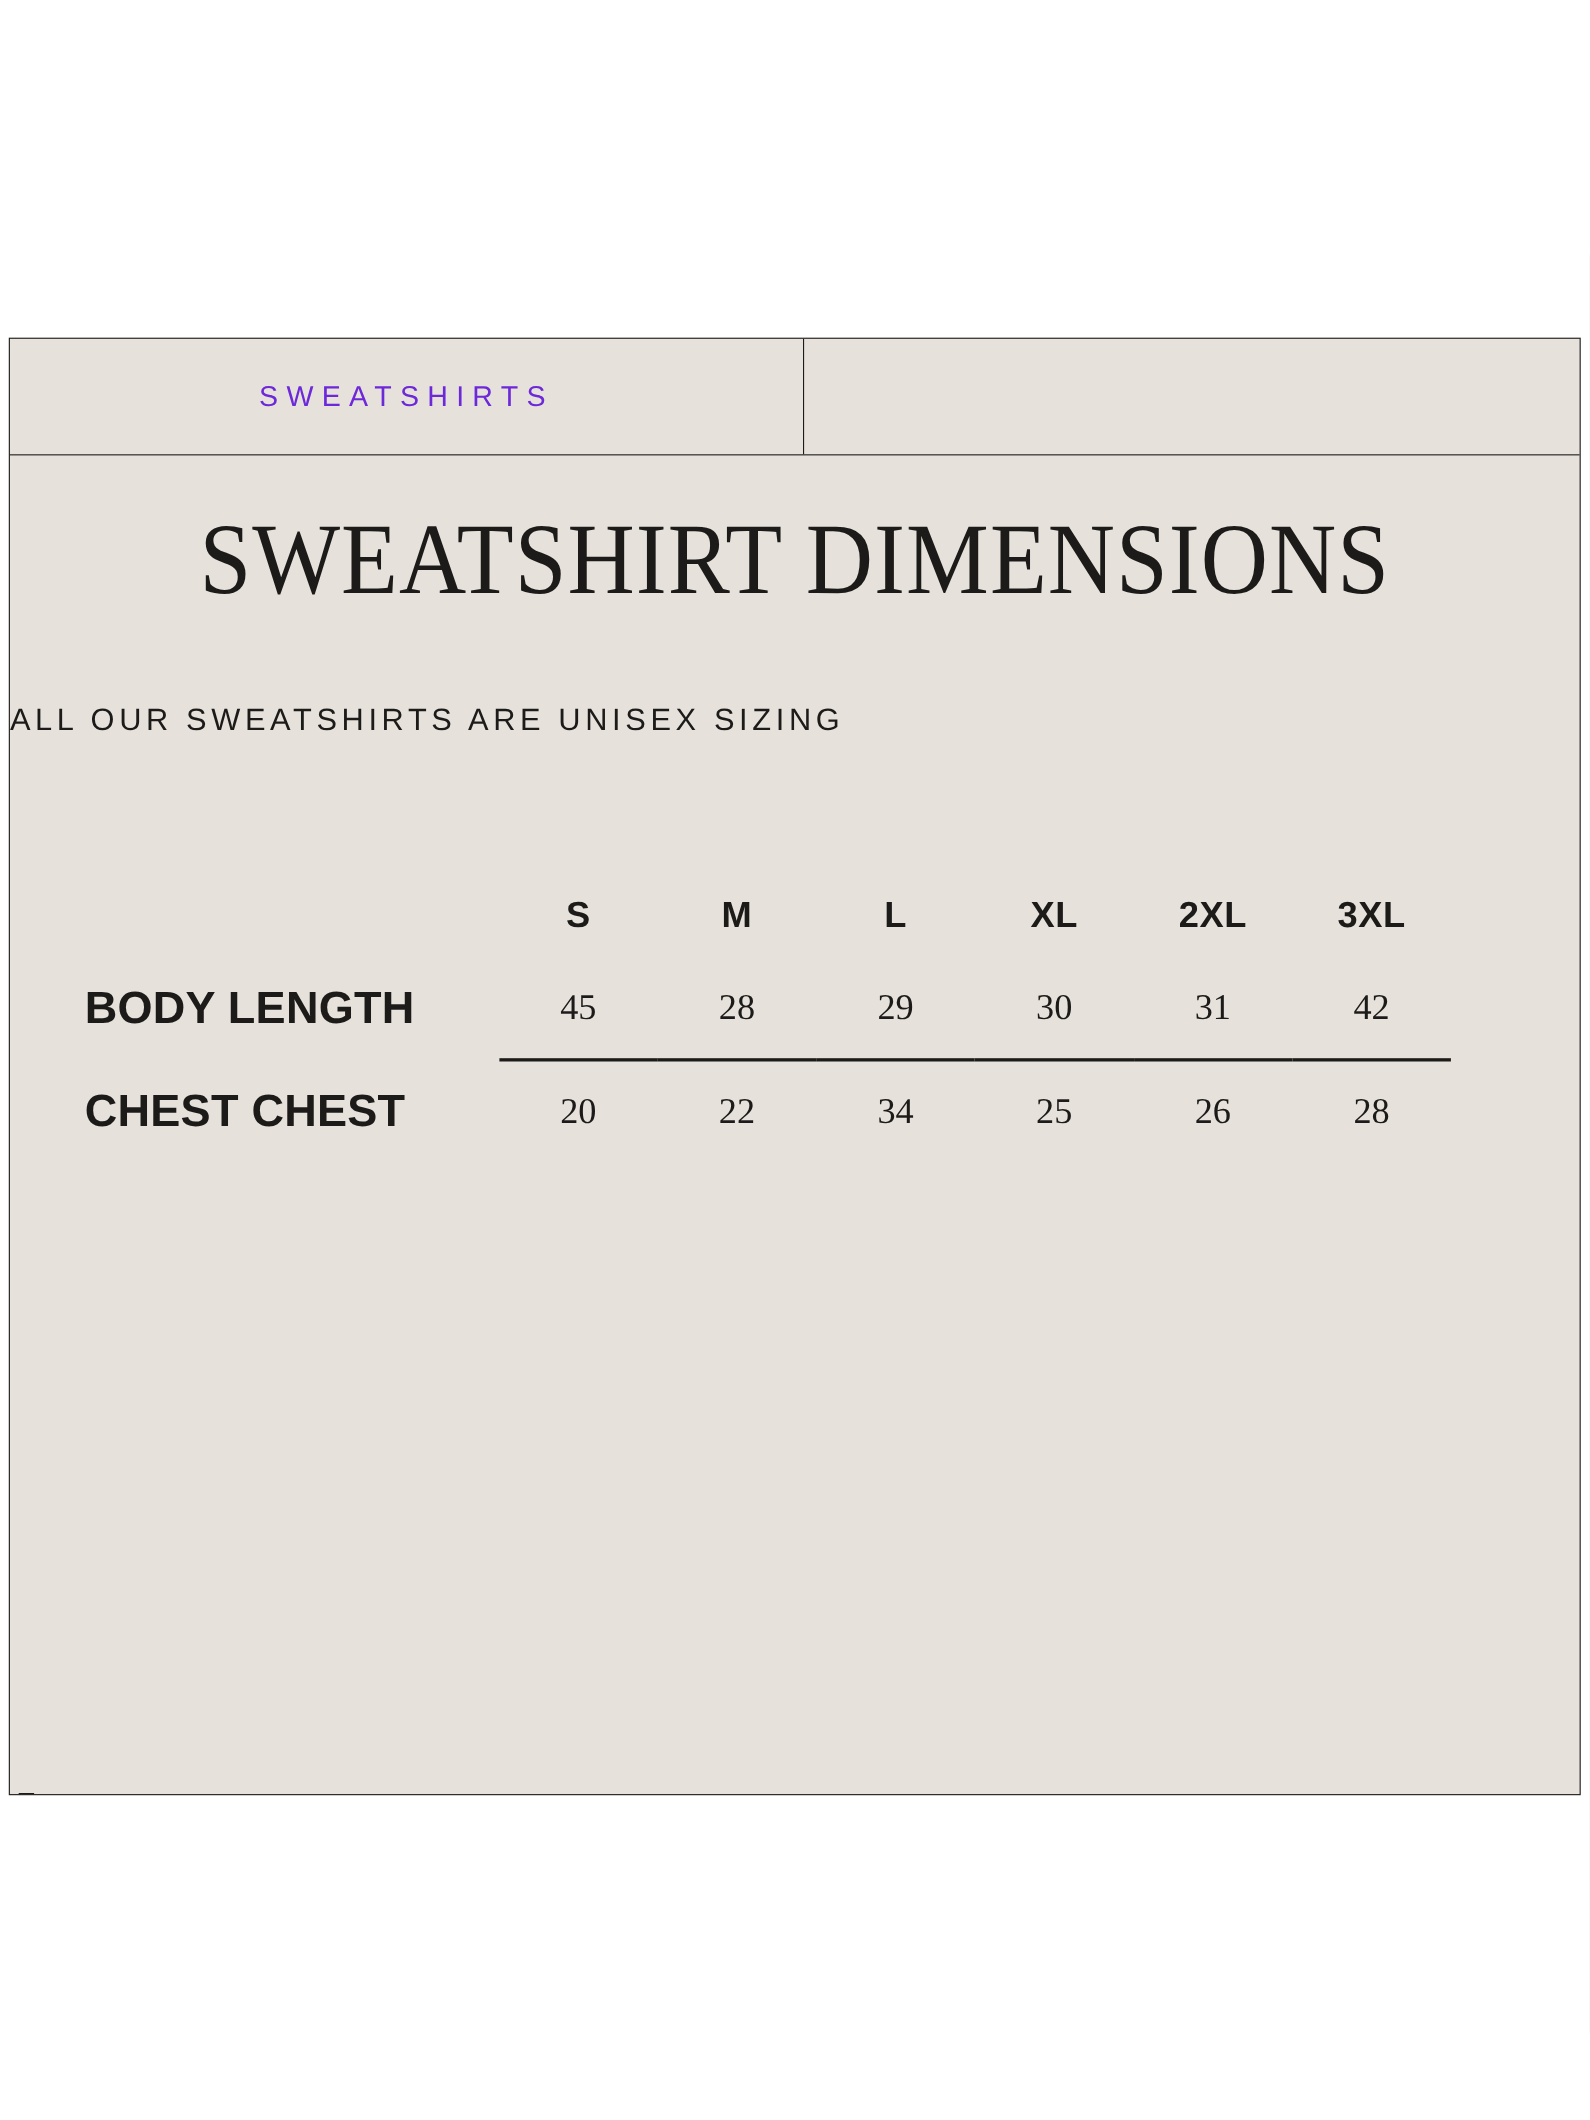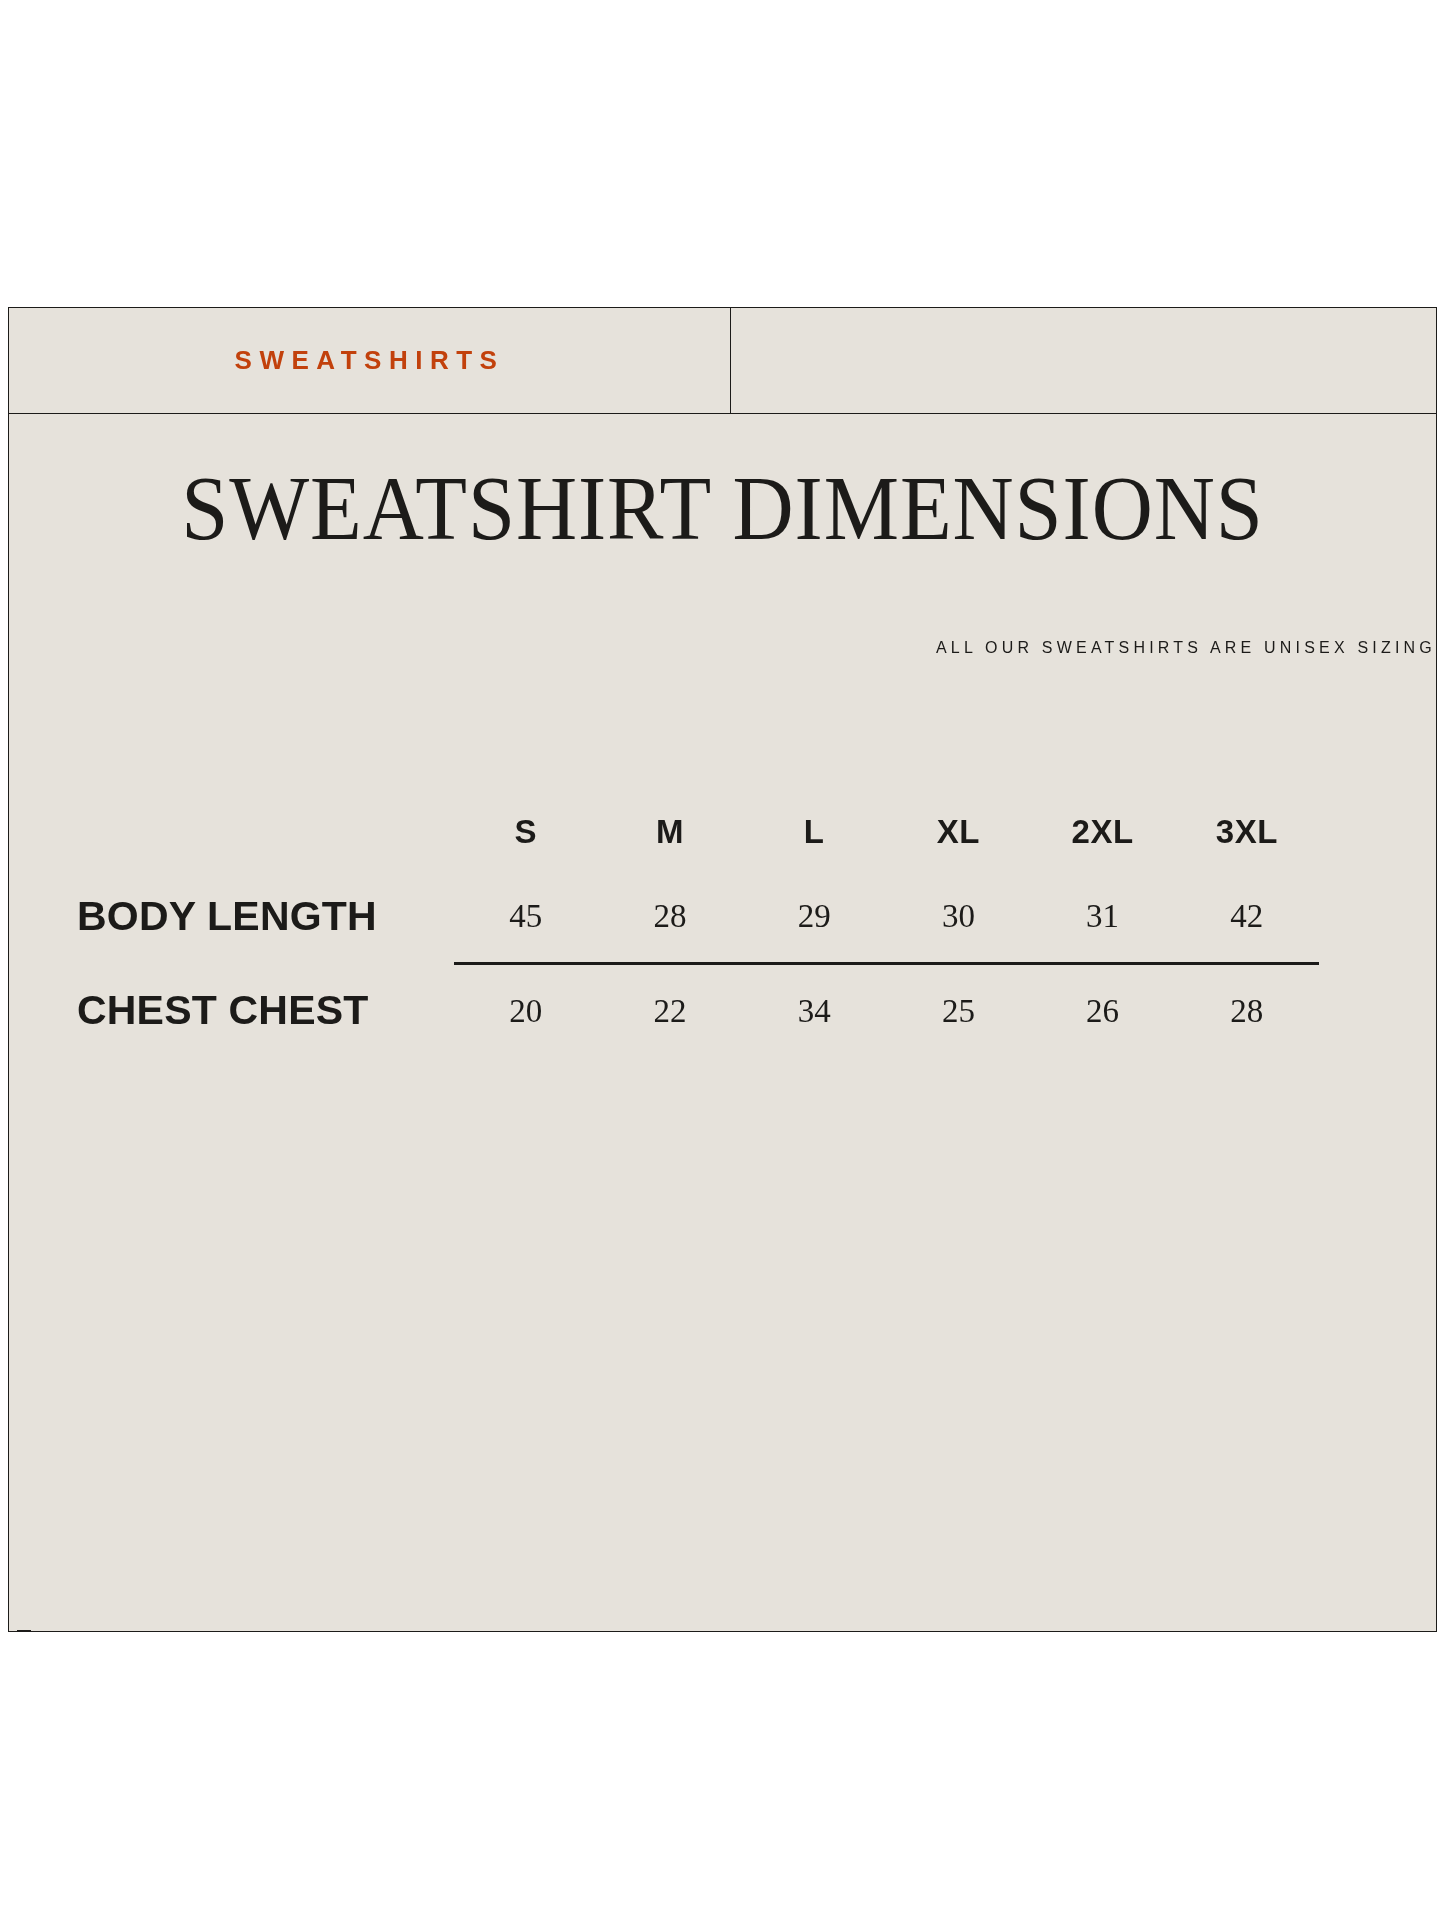--- a/index.html
+++ b/index.html
@@ -43,24 +43,24 @@
     height: 106px;
     display: flex;
     box-sizing: border-box;
     border-bottom: 1px solid #1c1b19;
   }
   .header-cell {
     display: flex;
     align-items: center;
     justify-content: center;
     box-sizing: border-box;
-    color: #c2410c;
+    color: #6d28d9;
     font-size: 26px;
     letter-spacing: 7.5px;
-    font-weight: 700;
+    font-weight: 400;
   }
   .header-cell.left {
     width: 722px;
     border-right: 1px solid #1c1b19;
   }
   .header-cell.right {
     flex: 1;
   }
 
   
@@ -85,22 +85,22 @@
     color: #1c1b19;
     font-weight: 400;
     transform: scaleX(0.92);
   }
 
   .subtitle {
     position: absolute;
     left: 0;
     right: 0;
     top: 225px;
-    text-align: right;
-    font-size: 16px;
+    text-align: left;
+    font-size: 28px;
     letter-spacing: 4.2px;
     color: #1c1b19;
     font-weight: 400;
   }
 
   
   .table-wrap {
     position: absolute;
     left: 40px;
     top: 380px;

